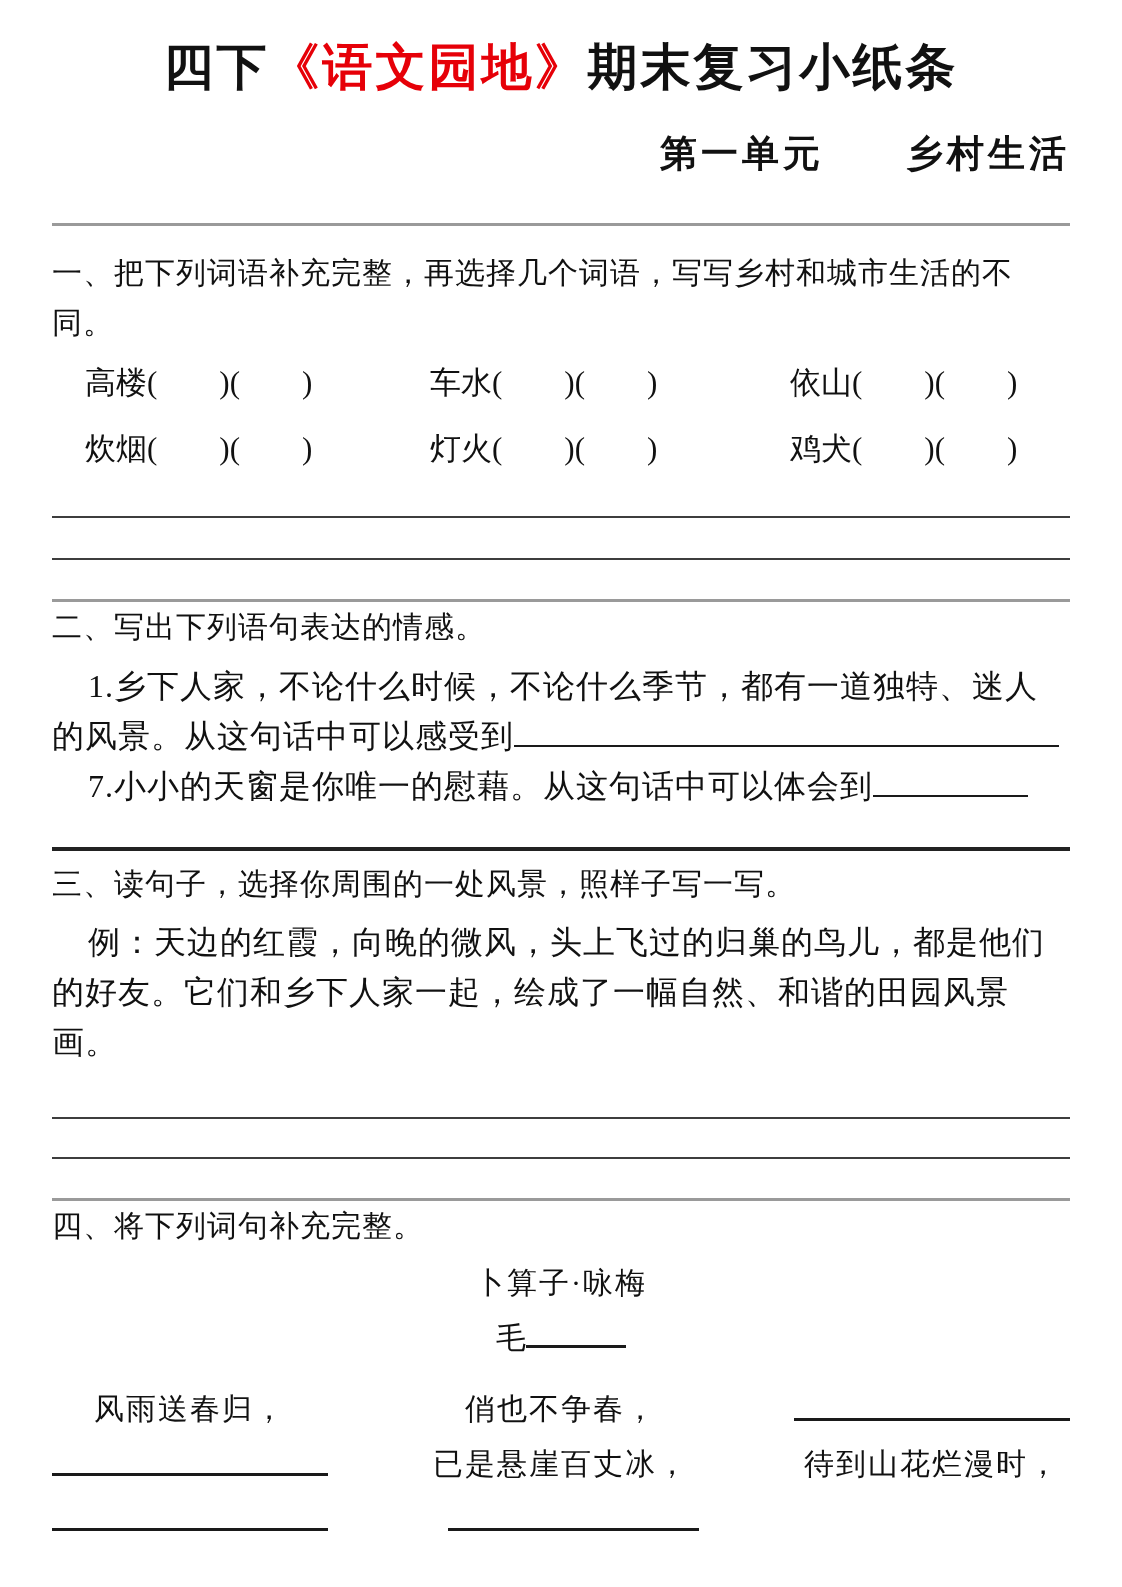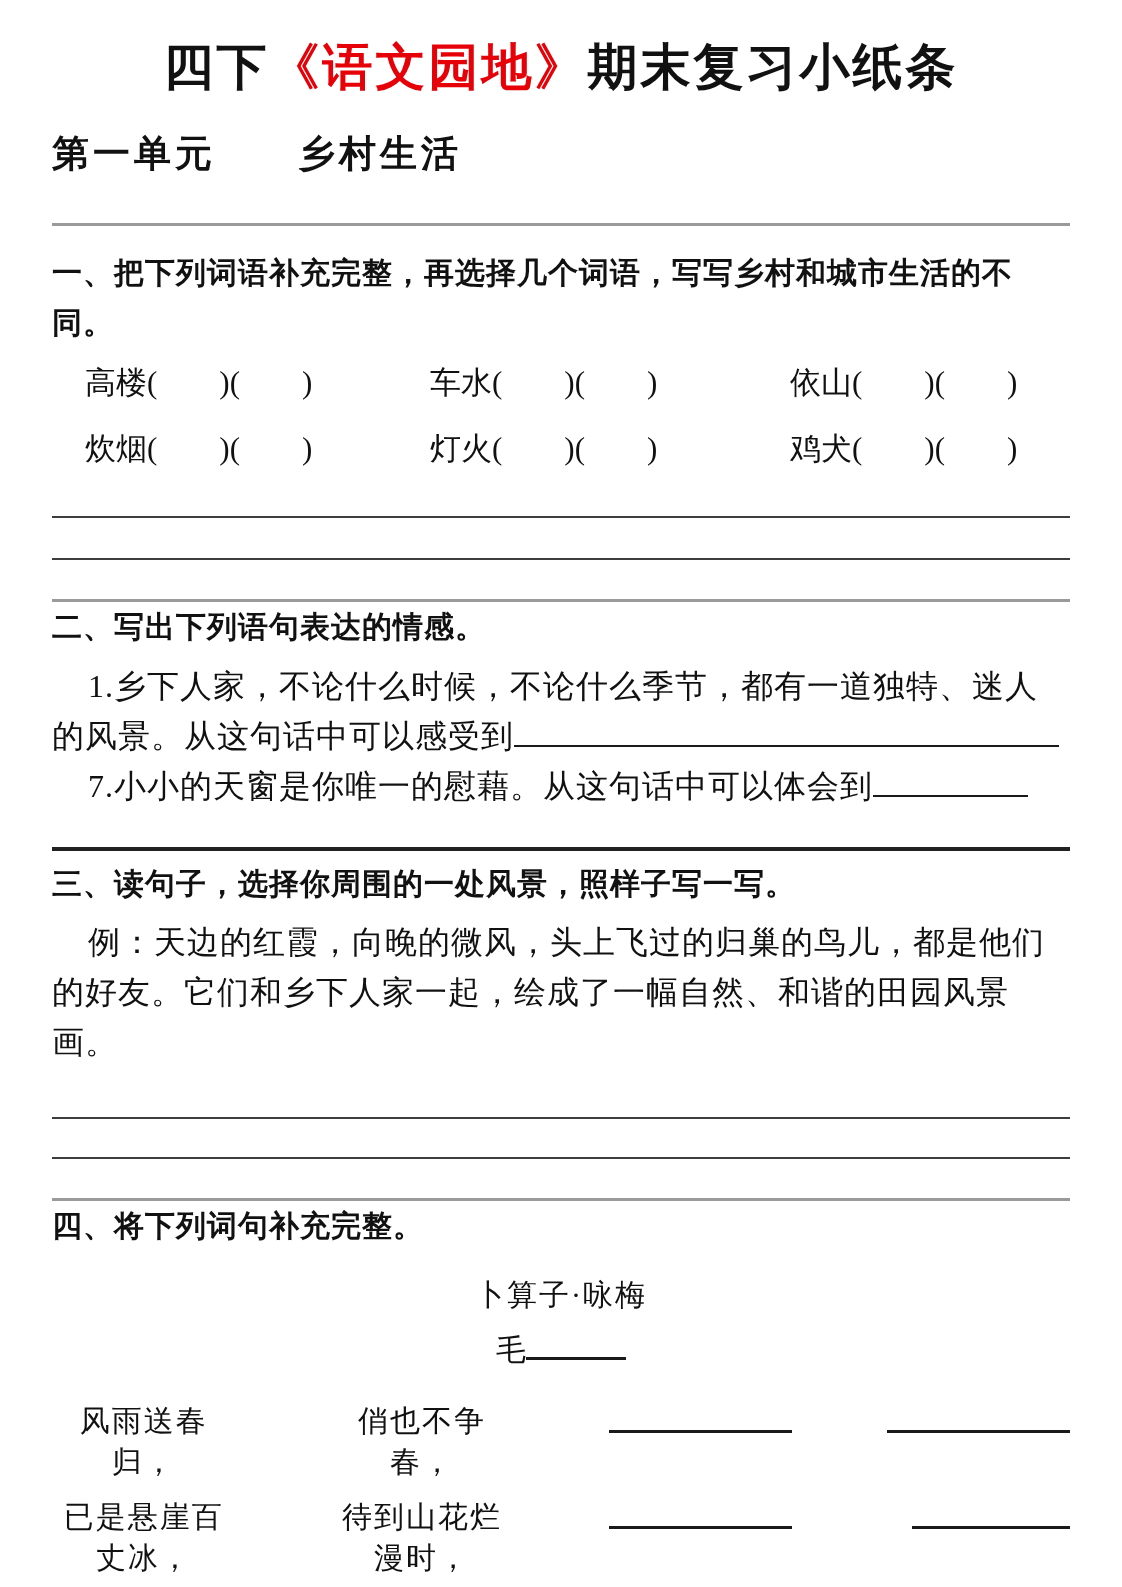--- a/index.html
+++ b/index.html
@@ -15,34 +15,34 @@
   
   .title {
     text-align: center;
     font-size: 50px; font-weight: bold;
     letter-spacing: 3px;
     line-height: 1.25;
     white-space: nowrap;
   }
   .title .red { color: #e60008; }
   .subtitle {
-    text-align: left;
+    text-align: right;
     font-size: 37px; font-weight: bold;
     letter-spacing: 4px;
     margin-top: 30px;
   }
   .rule-gray {
     border: none;
     border-top: 3px solid #9a9a9a;
     margin-top: 44px;
   }
 
   
   .sec-heading {
-    font-size: 30px; font-weight: bold;
+    font-size: 30px; font-weight: normal;
     line-height: 1.68;
     letter-spacing: 1px;
   }
   .body-par {
     font-size: 32px;
     line-height: 50px;
     letter-spacing: 1px;
     text-indent: 36px;
   }
 
@@ -71,37 +71,37 @@
   .full-dark-line { height: 40px; border-bottom: 4px solid #222222; }
 
   .mt8  { margin-top: 8px; }
   .mt10 { }
   .mt22 { margin-top: 22px; }
 
   
   .poem-title {
     text-align: center;
     font-size: 30px;
-    margin-top: 24px;
+    margin-top: 12px;
     letter-spacing: 2px;
   }
   .poem-author {
     text-align: center;
     font-size: 30px;
     margin-top: 14px;
   }
   .poem-author .author-blank {
     display: inline-block;
     width: 100px; height: 30px;
     border-bottom: 3px solid #1a1a1a;
     vertical-align: baseline;
   }
   .poem-grid {
     display: grid;
-    grid-template-columns: 1fr 1fr 1fr 1fr;
+    grid-template-columns: 1fr 1fr 1fr;
     column-gap: 95px;
     margin-top: 16px;
   }
   .poem-line {
     text-align: center;
     font-size: 30px;
     letter-spacing: 2px;
     padding-top: 14px;
   }
   .poem-ansline {

